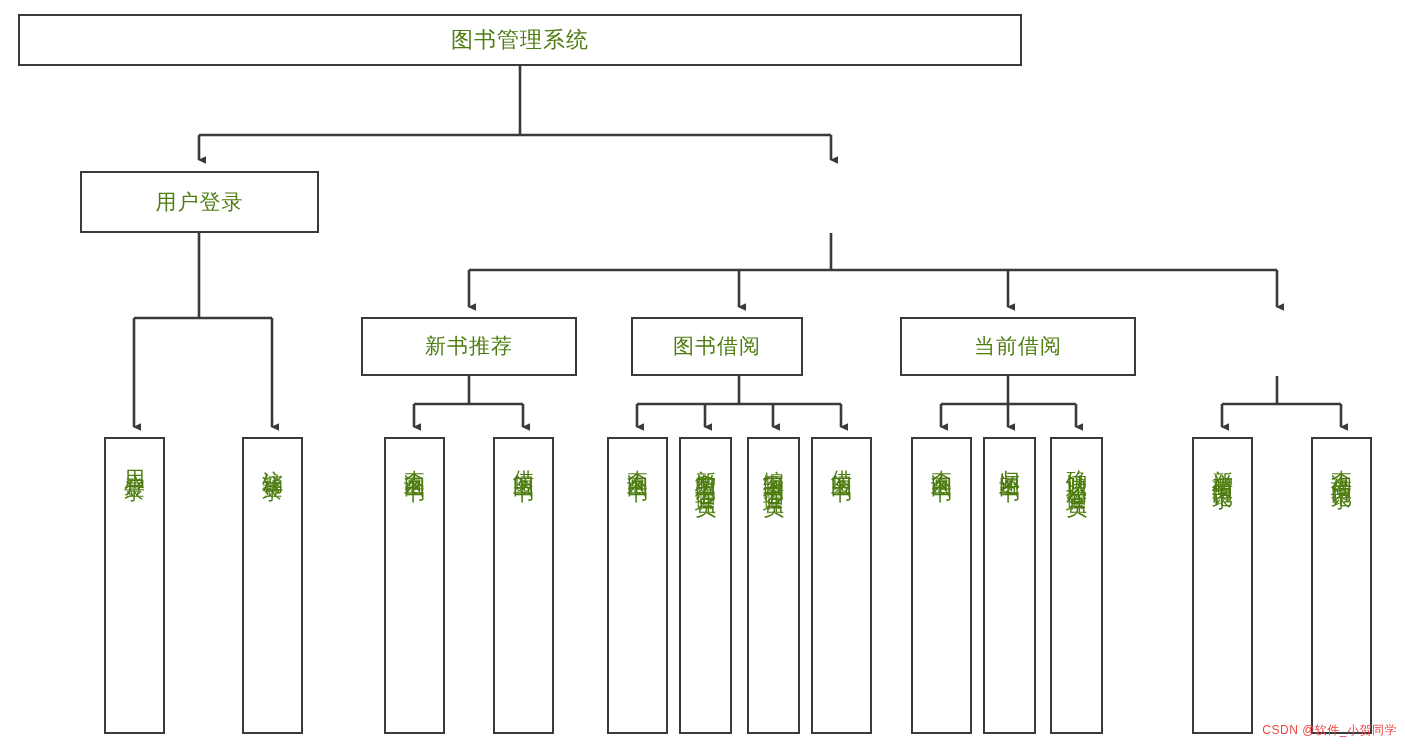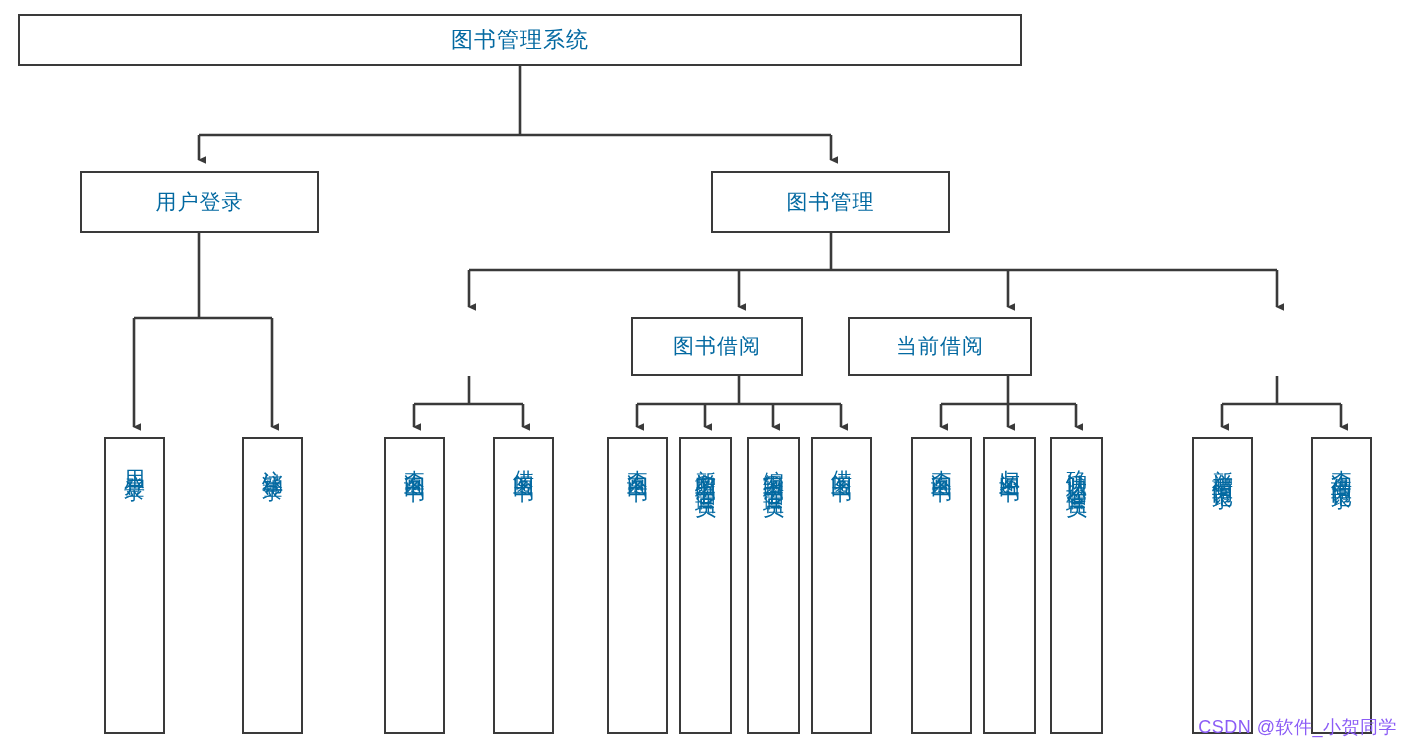--- a/index.html
+++ b/index.html
@@ -26,21 +26,21 @@
     pointer-events: none;
   }
   .node {
     position: absolute;
     box-sizing: border-box;
     border: 2px solid #3a3a3a;
     background: #ffffff;
     display: flex;
     align-items: center;
     justify-content: center;
-    color: #0369a1;
+    color: #4d7c0f;
   }
   .node .lbl {
     display: block;
     text-align: center;
     line-height: 1.18;
   }
   .node.horiz .lbl {
     font-size: 21px;
     letter-spacing: 1px;
     white-space: nowrap;
@@ -60,22 +60,22 @@
     text-orientation: upright;
     font-size: 21px;
     letter-spacing: 4px;
     line-height: 1.05;
     white-space: nowrap;
   }
   .watermark {
     position: absolute;
     right: 8px;
     bottom: 8px;
-    font-size: 18px;
-    color: #8b5cf6;
+    font-size: 12px;
+    color: #ef4444;
     letter-spacing: 0.5px;
     white-space: nowrap;
     user-select: none;
   }
 </style>
 </head>
 <body>
 
 <div id="canvas">
 
@@ -129,28 +129,28 @@
     </g>
   </svg>
 
   <div class="node root horiz" style="left:18px; top:14px; width:1004px; height:52px;">
     <span class="lbl">图书管理系统</span>
   </div>
 
   <div class="node horiz" style="left:80px; top:171px; width:239px; height:62px;">
     <span class="lbl">用户登录</span>
   </div>
-  <div class="node horiz" style="left:711px; top:171px; width:239px; height:62px;">
-    <span class="lbl">图书管理</span>
+
+  <div class="node horiz" style="left:361px; top:317px; width:216px; height:59px;">
+    <span class="lbl">新书推荐</span>
   </div>
-
   <div class="node horiz" style="left:631px; top:317px; width:172px; height:59px;">
     <span class="lbl">图书借阅</span>
   </div>
-  <div class="node horiz" style="left:848px; top:317px; width:184px; height:59px;">
+  <div class="node horiz" style="left:900px; top:317px; width:236px; height:59px;">
     <span class="lbl">当前借阅</span>
   </div>
 
   <div class="node vert" style="left:104px; top:437px; width:61px; height:297px;">
     <span class="lbl">用户登录</span>
   </div>
   <div class="node vert" style="left:242px; top:437px; width:61px; height:297px;">
     <span class="lbl">注销登录</span>
   </div>
 

